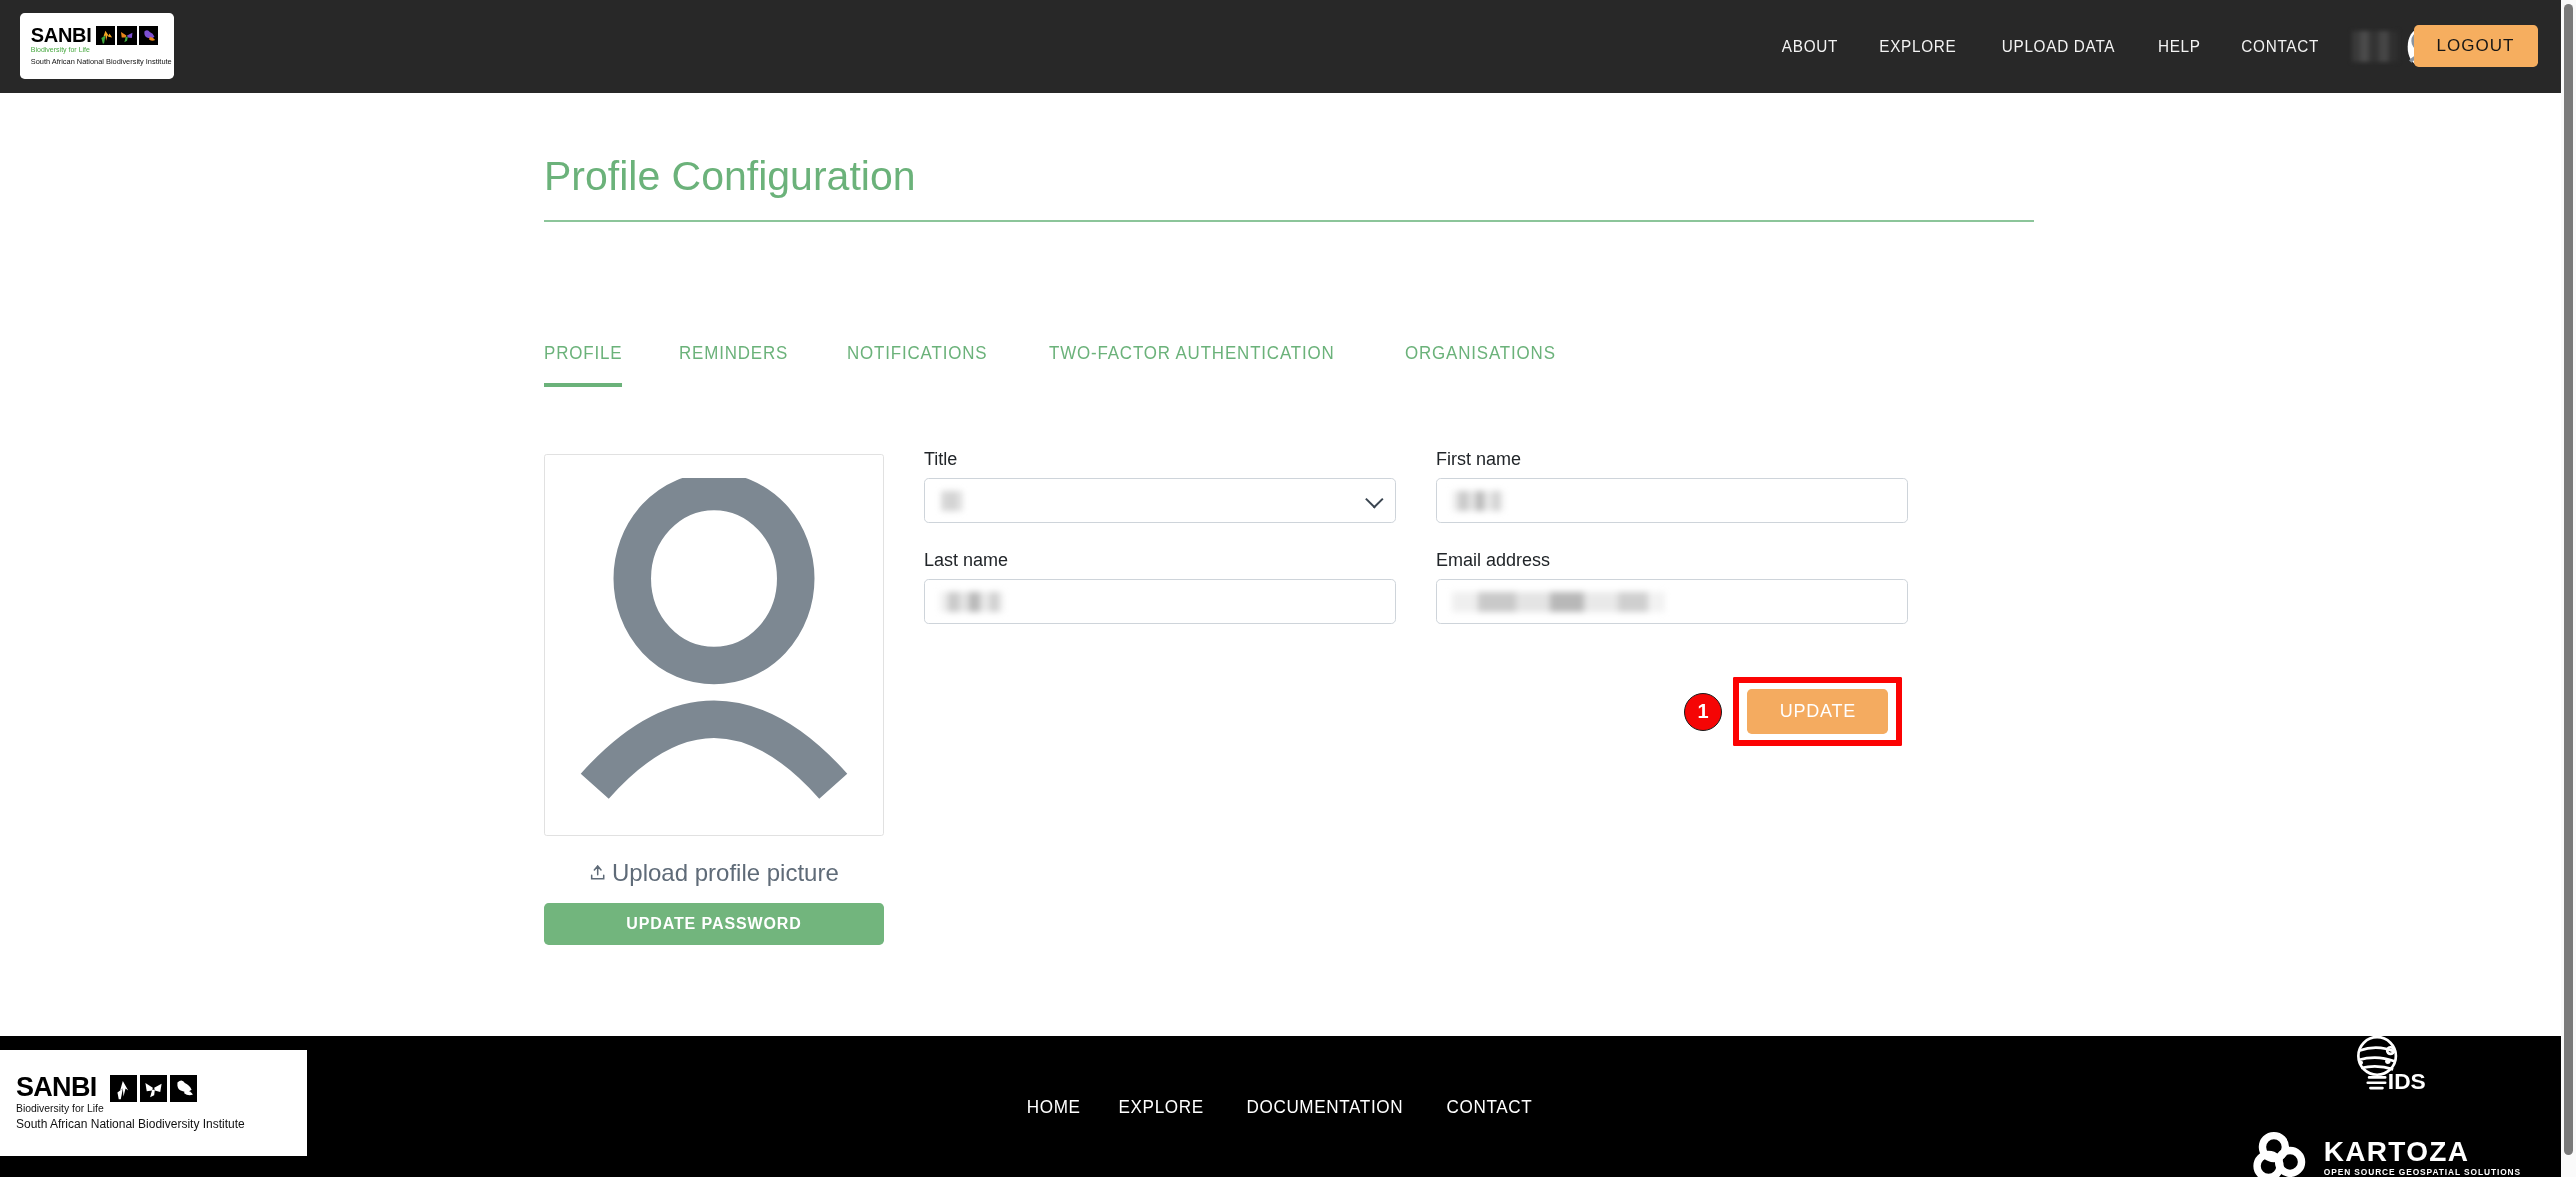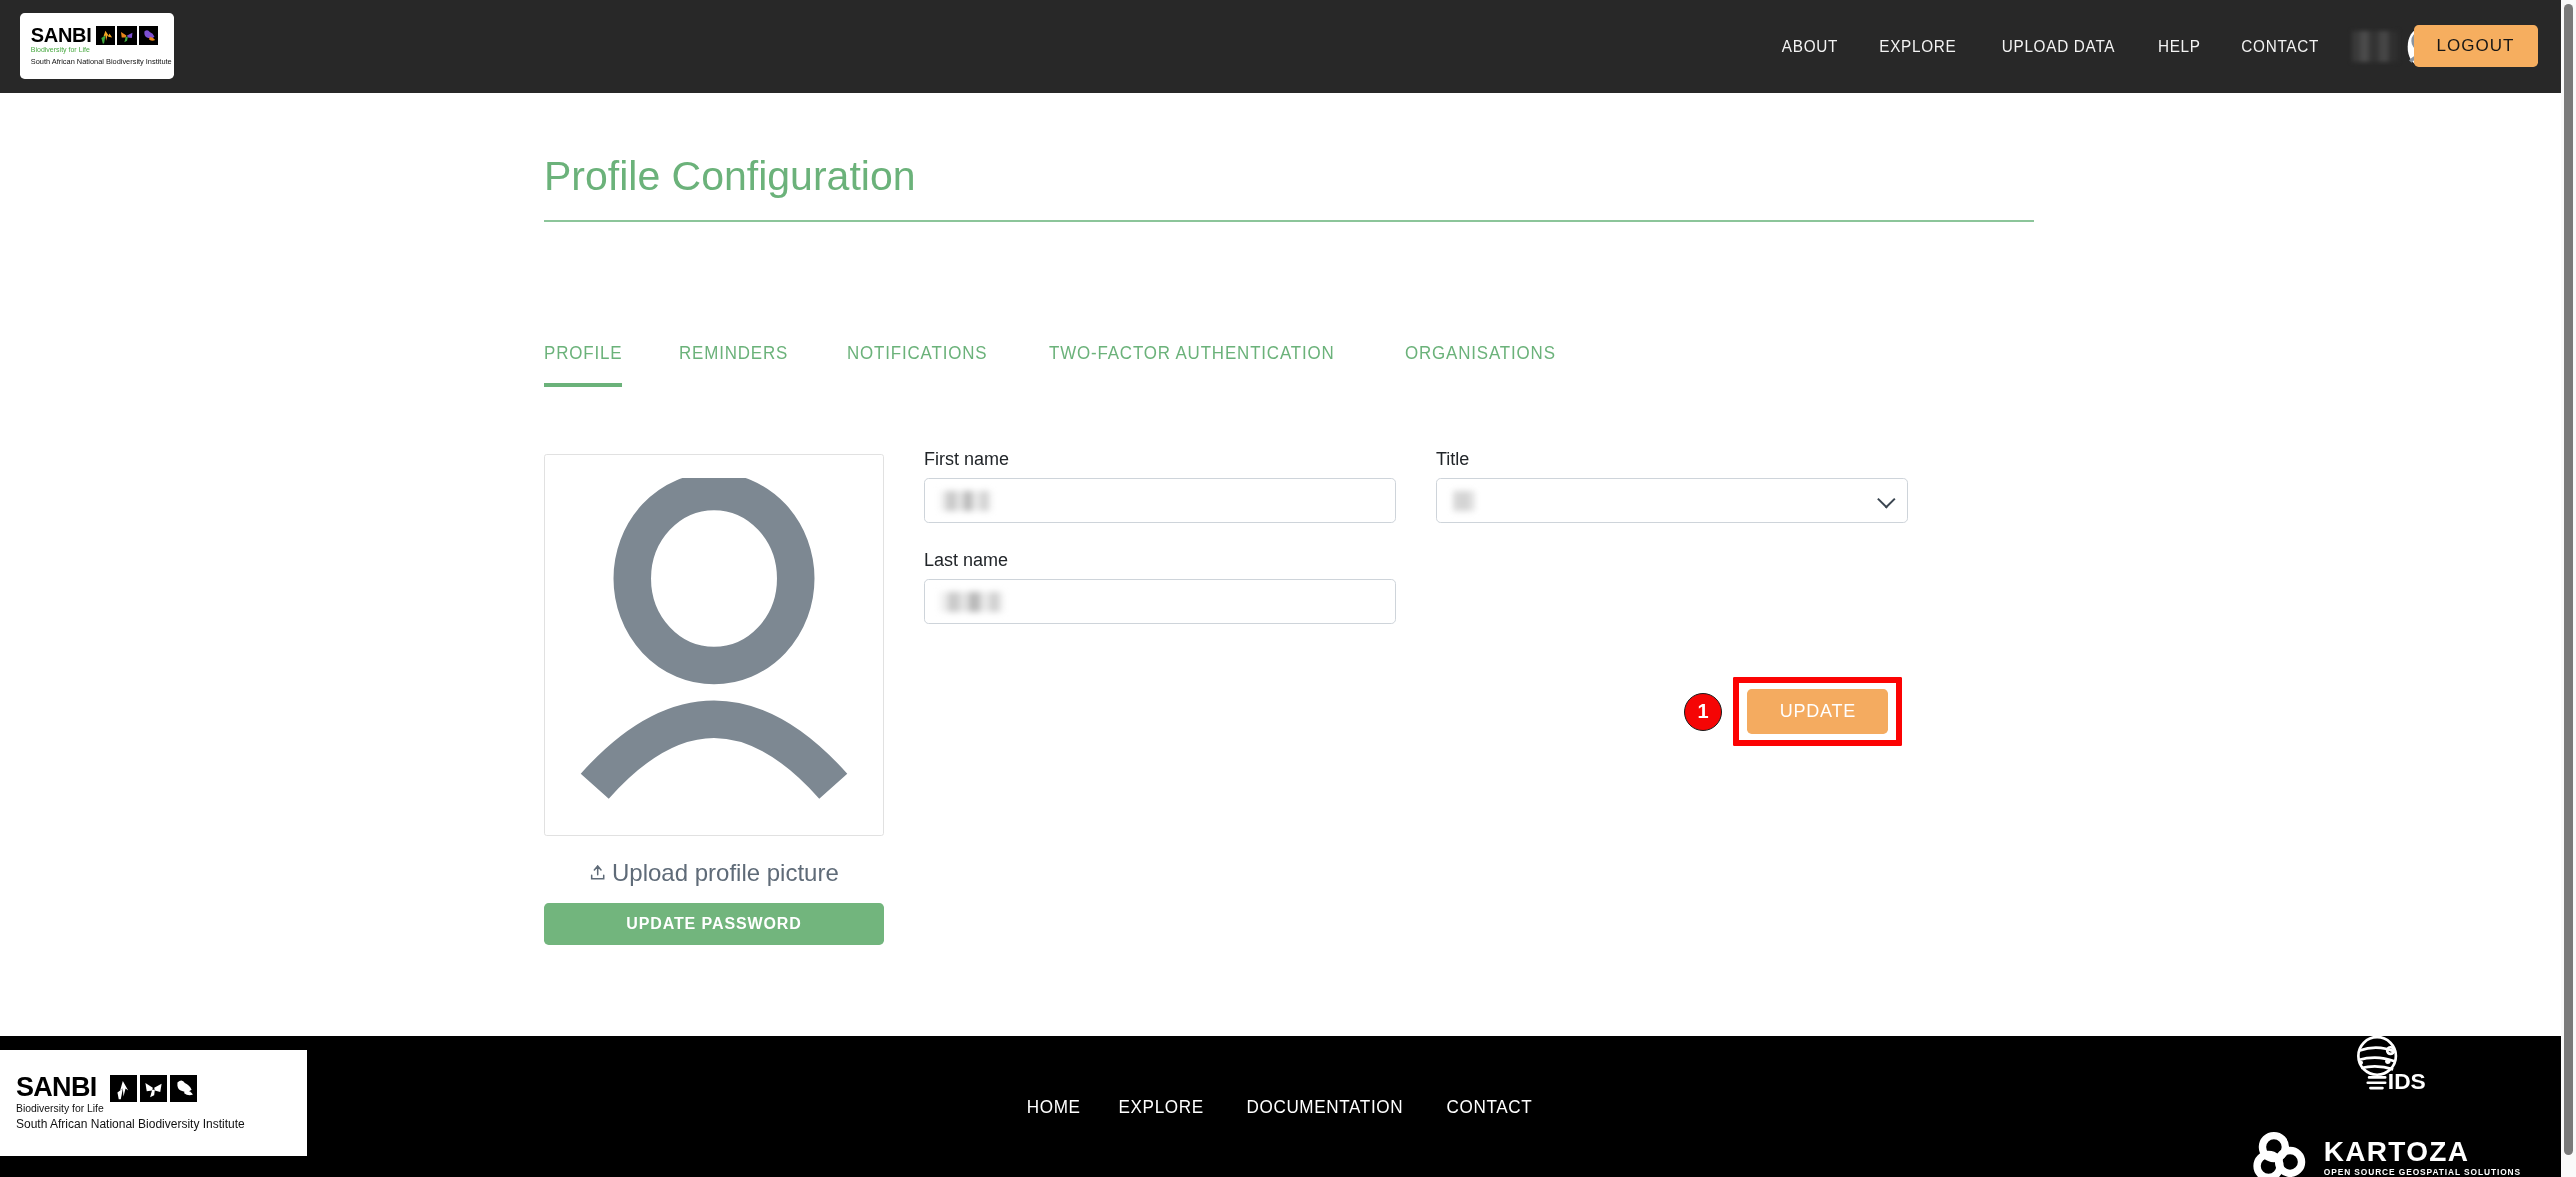--- a/index.html
+++ b/index.html
@@ -328,39 +328,45 @@
         </svg>
       </span>
       <span>Upload profile picture</span>
     </div>
 
     <button class="update-password-btn">UPDATE PASSWORD</button>
 
     <div class="form-area">
       <div class="row">
         <div class="col">
-          <div class="field-label">First name</div>
-          <div class="field-input">
-            <div class="val-redact" style="width:52px"></div>
-          </div>
-        </div>
-        <div class="col">
           <div class="field-label">Title</div>
           <div class="field-input">
             <div class="val-redact" style="width:23px"></div>
             <span class="select-caret"></span>
+          </div>
+        </div>
+        <div class="col">
+          <div class="field-label">First name</div>
+          <div class="field-input">
+            <div class="val-redact" style="width:52px"></div>
           </div>
         </div>
       </div>
 
       <div class="row row2">
         <div class="col">
           <div class="field-label">Last name</div>
           <div class="field-input">
             <div class="val-redact" style="width:64px"></div>
+          </div>
+        </div>
+        <div class="col">
+          <div class="field-label">Email address</div>
+          <div class="field-input">
+            <div class="val-redact" style="width:213px"></div>
           </div>
         </div>
       </div>
     </div>
 
     <div class="update-wrap">
       <div class="badge-1">1</div>
       <div class="highlight-box">
         <button class="update-btn">UPDATE</button>
       </div>

